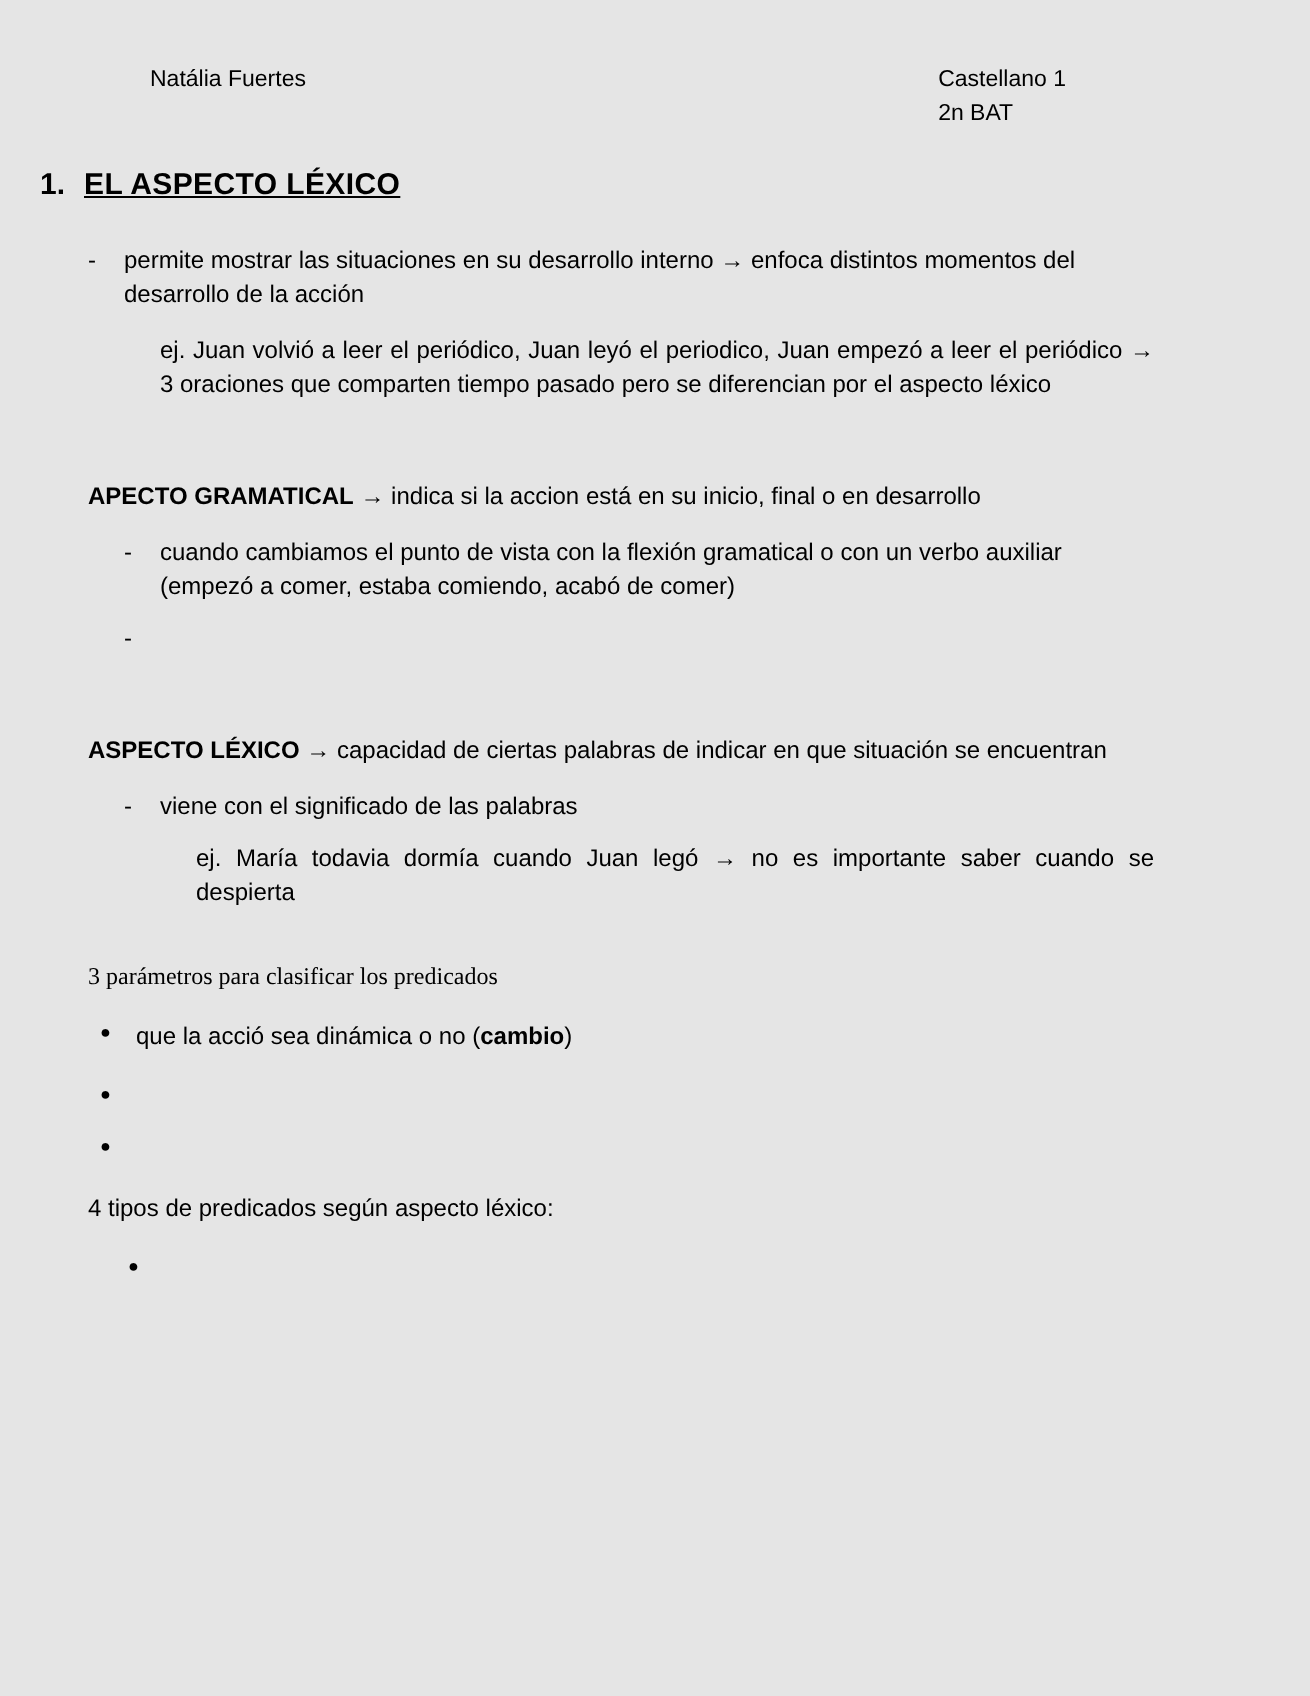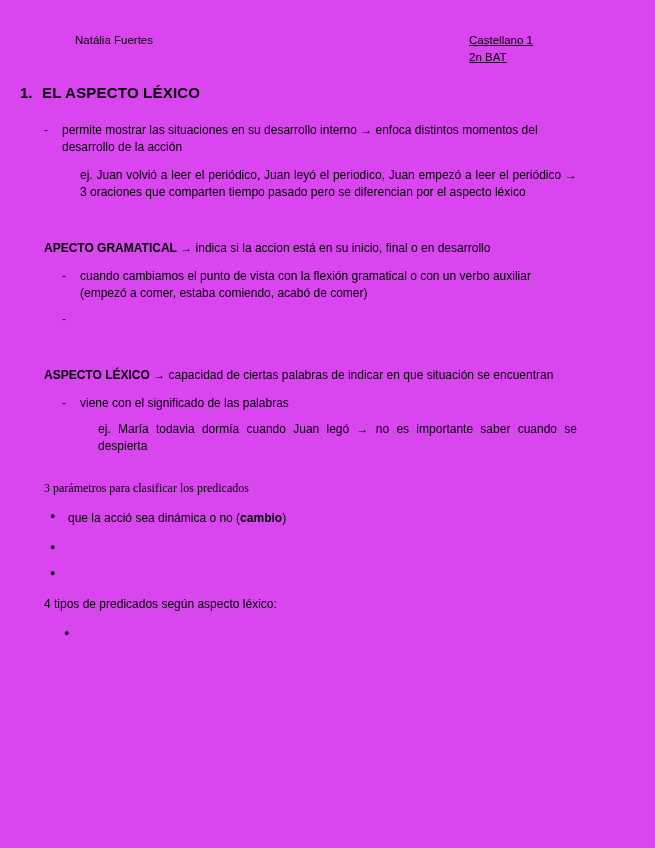--- a/index.html
+++ b/index.html
@@ -3,49 +3,48 @@
 <meta charset="utf-8">
 <style>
   html, body {
     margin: 0;
     padding: 0;
     background: #ffffff;
   }
   .page {
     width: 655px;
     height: 848px;
-    background: #d946ef;
+    background: #e5e5e5;
     font-family: "Liberation Sans", "DejaVu Sans", sans-serif;
     font-size: 12px;
     line-height: 1.45;
     color: #000000;
     box-sizing: border-box;
     padding-top: 32px;
     overflow: hidden;
   }
   .doc-header {
     display: flex;
     justify-content: space-between;
     padding-left: 75px;
     padding-right: 122px;
     font-size: 11.5px;
   }
   .header-right {
     display: flex;
     flex-direction: column;
-    text-decoration: underline;
   }
   .doc-title {
     margin: 17px 78px 0 20px;
     font-weight: bold;
     font-size: 15px;
     display: flex;
   }
   .doc-title .num { flex: 0 0 22px; }
-  .doc-title .title-text { letter-spacing: 0.2px; }
+  .doc-title .title-text { text-decoration: underline; letter-spacing: 0.2px; }
 
   .para { margin-right: 78px; margin-left: 44px; }
   .justify { text-align: justify; }
 
   .hyphen-item { display: flex; margin-right: 78px; }
   .hyphen-item .marker { flex: 0 0 18px; }
   .dot-item { display: flex; margin-right: 78px; }
   .dot-item .marker { flex: 0 0 18px; font-size: 9px; }
 
   .intro-bullet  { margin-top: 18px; margin-left: 44px; }

